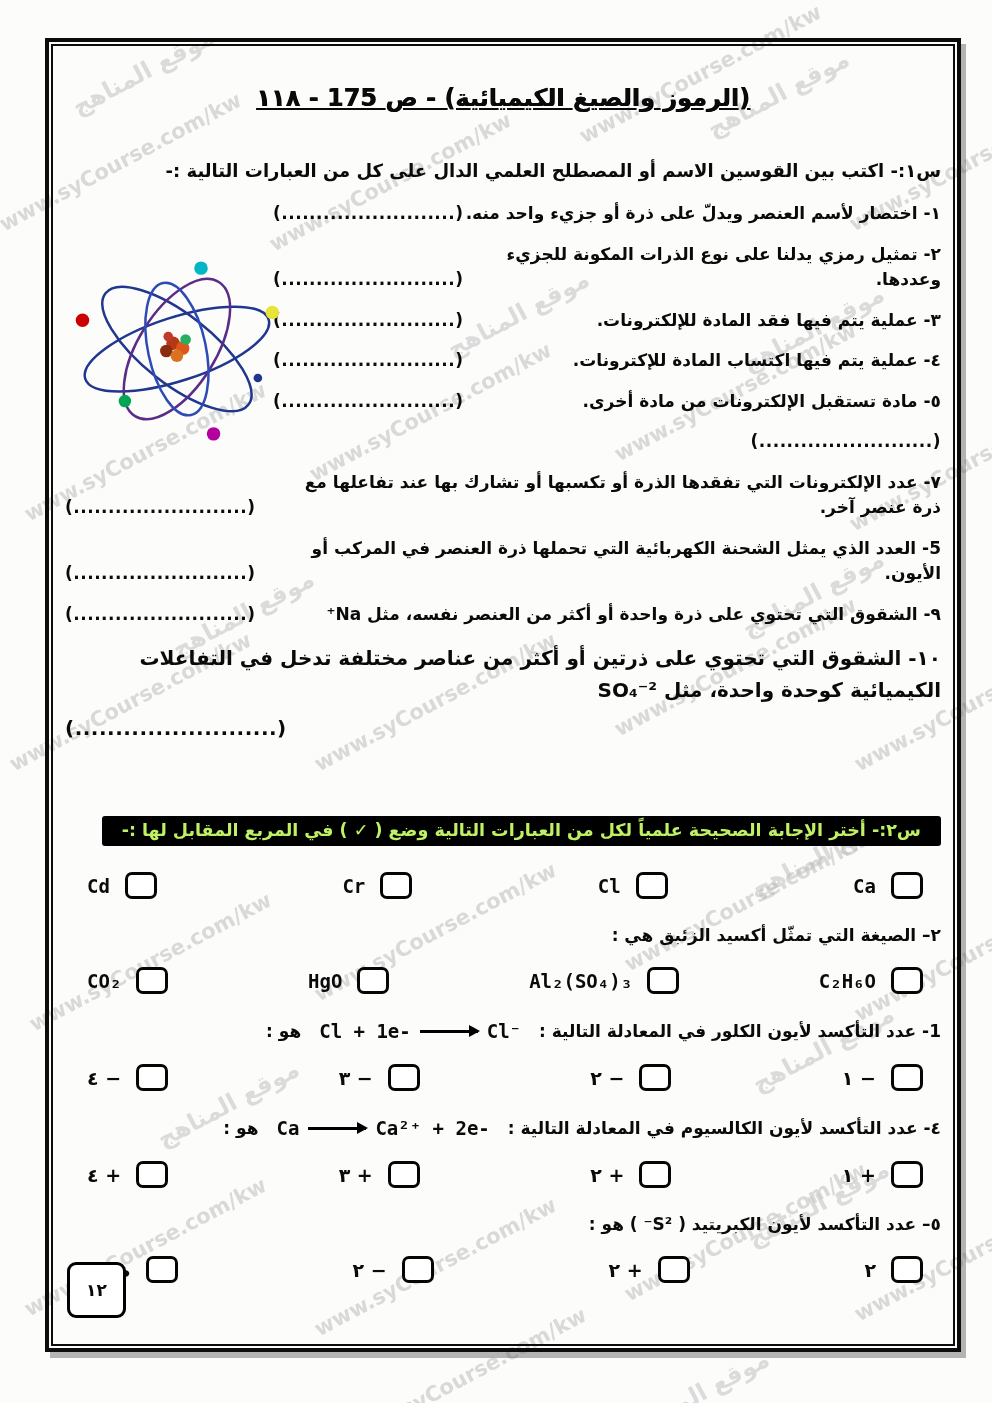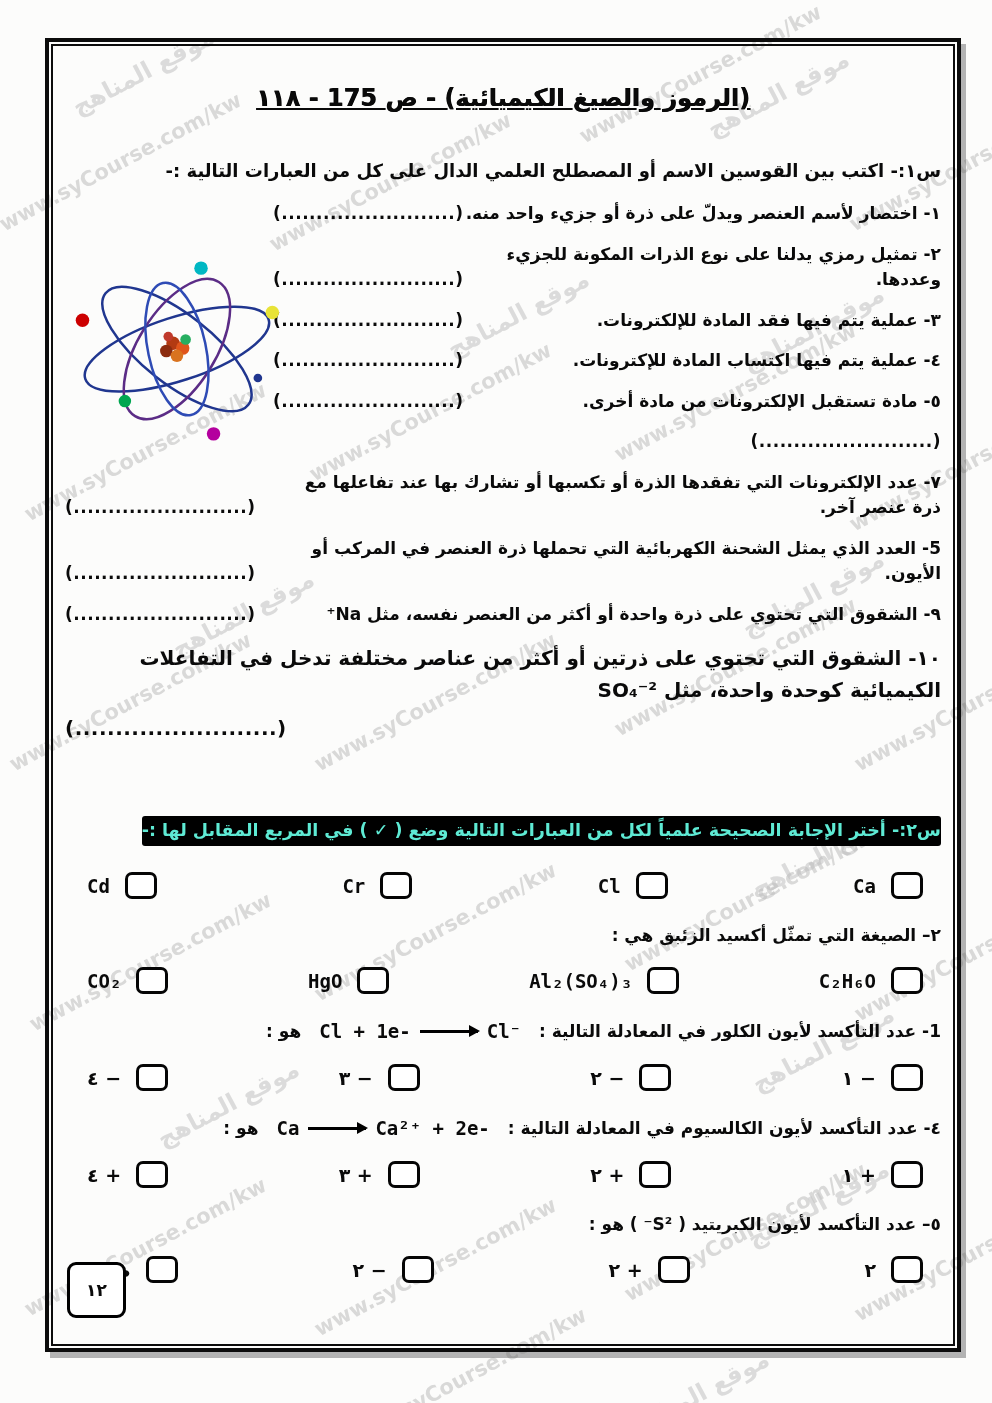--- a/index.html
+++ b/index.html
@@ -50,23 +50,23 @@
   .item.narrow{padding-left:208px;}
   .item .txt{max-width:100%;}
   .item.wide .txt{max-width:76%;}
   .paren{
     direction:ltr;font-weight:bold;white-space:nowrap;letter-spacing:.5px;
   }
   .item10{font-size:20px;font-weight:bold;line-height:1.6;margin-bottom:8px;}
   .item10 .paren-line{text-align:left;margin-top:6px;}
   
   .q2-bar{
-    margin-top:72px;background:#000;color:#5eead4;
+    margin-top:72px;background:#000;color:#bef264;
     font-size:17.5px;font-weight:bold;
-    padding:4px 0 6px;width:fit-content;max-width:98%;
+    padding:4px 20px 6px;width:fit-content;max-width:98%;
     border-radius:3px;
   }
   .q2-block{margin-top:26px;}
   .q2-q{
     display:flex;align-items:center;gap:18px;
     font-size:17px;font-weight:bold;margin-bottom:22px;flex-wrap:wrap;
   }
   .eq{
     direction:ltr;display:inline-flex;align-items:center;gap:9px;
     font-family:"DejaVu Sans Mono",monospace;font-weight:bold;font-size:19px;

